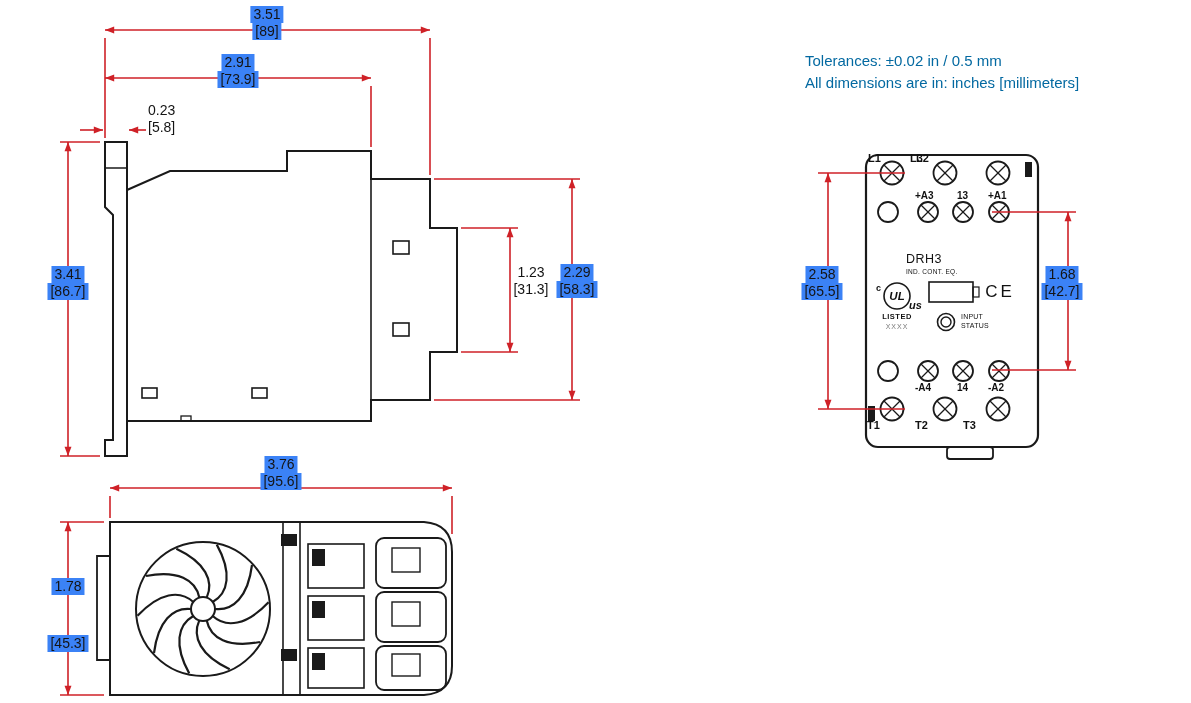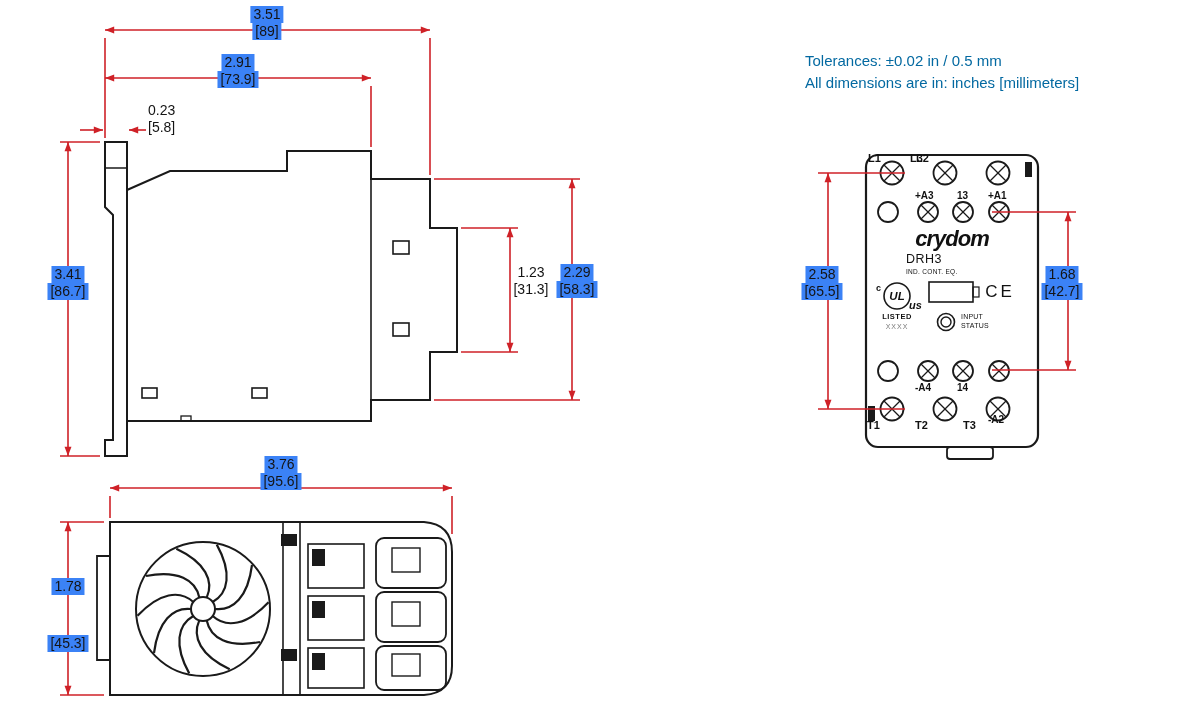--- a/index.html
+++ b/index.html
@@ -247,37 +247,36 @@
   </div>
 
   <div class="fv fs11 b" style="left:868px;top:152px;">L1</div>
   <div class="fv fs11 b" style="left:916px;top:152px;">L2</div>
   <div class="fv fs11 b" style="left:910px;top:152px;">L3</div>
 
   <div class="fv fs10 b" style="left:915px;top:190px;">+A3</div>
   <div class="fv fs10 b" style="left:957px;top:190px;">13</div>
   <div class="fv fs10 b" style="left:988px;top:190px;">+A1</div>
 
-  <div class="fv brand" style="left:866px;top:226px;">crydom</div>
   <div class="fv model" style="left:906px;top:252px;">DRH3</div>
   <div class="fv tiny" style="left:906px;top:268px;">IND. CONT. EQ.</div>
 
   <div class="fv ulc" style="left:876px;top:283px;">c</div>
   <div class="fv ulmark ctr" style="left:897px;top:296px;">UL</div>
   <div class="fv ulus" style="left:909px;top:299px;">us</div>
   <div class="fv listed ctr" style="left:897px;top:316px;">LISTED</div>
   <div class="fv xxxx ctr" style="left:897px;top:326px;">XXXX</div>
   <div class="fv ce ctr" style="left:1000px;top:292px;">CE</div>
 
   <div class="fv instat" style="left:961px;top:312px;">
     <div>INPUT</div>
     <div>STATUS</div>
   </div>
 
   <div class="fv fs10 b" style="left:915px;top:382px;">-A4</div>
   <div class="fv fs10 b" style="left:957px;top:382px;">14</div>
-  <div class="fv fs10 b" style="left:988px;top:382px;margin-top:32px;">-A2</div>
+  <div class="fv fs10 b" style="left:988px;top:382px;">-A2</div>
 
   <div class="fv fs11 b" style="left:867px;top:419px;">T1</div>
   <div class="fv fs11 b" style="left:915px;top:419px;">T2</div>
   <div class="fv fs11 b" style="left:963px;top:419px;">T3</div>
 
 </div>
 
 </body></html>

